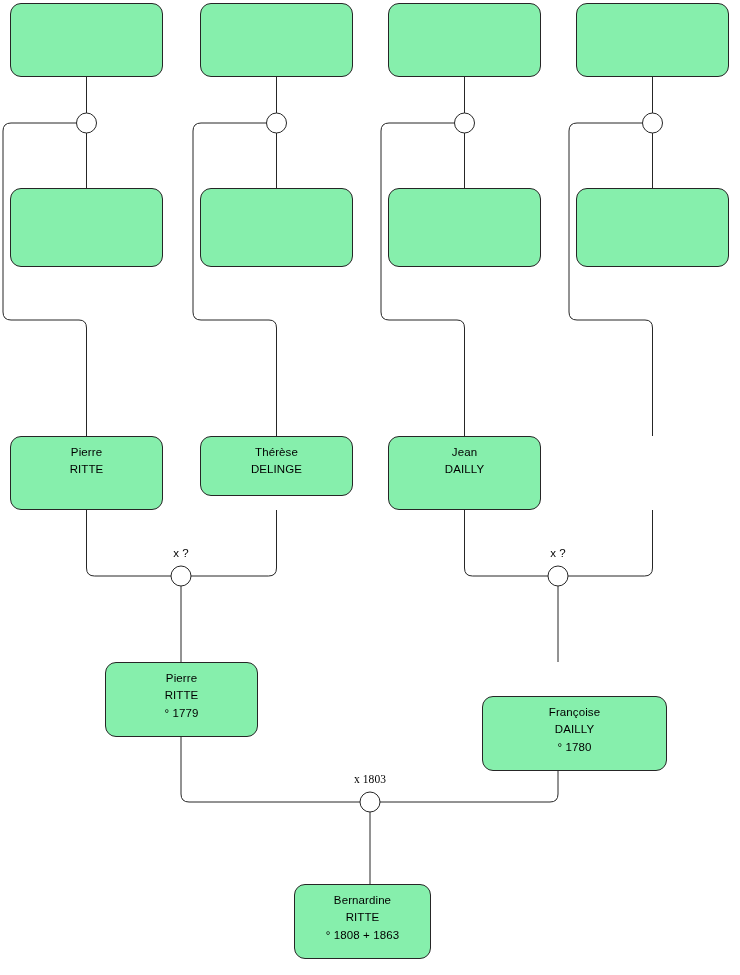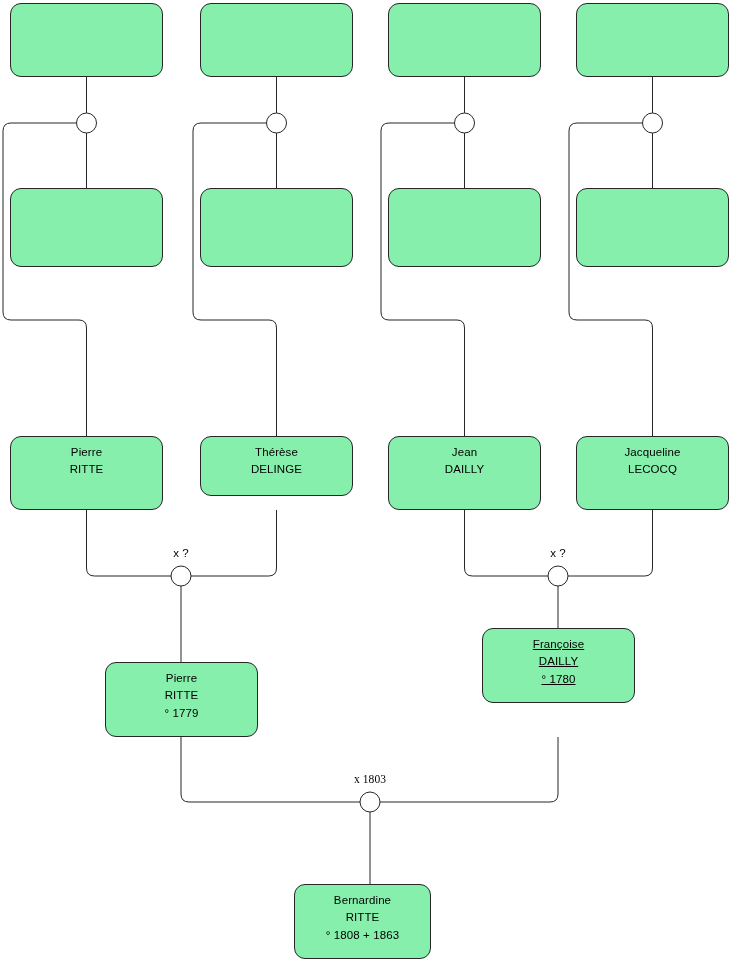--- a/index.html
+++ b/index.html
@@ -178,35 +178,29 @@
       <span class="person-line">Thérèse</span>
       <span class="person-line">DELINGE</span>
     </div>
   </div>
   <div class="person-box" style="left:388px; top:436px; width:153px; height:74px;">
     <div class="person-text">
       <span class="person-line">Jean</span>
       <span class="person-line">DAILLY</span>
     </div>
   </div>
-  <div class="person-box" style="left:576px; top:436px; width:153px; height:74px;">
-    <div class="person-text">
-      <span class="person-line">Jacqueline</span>
-      <span class="person-line">LECOCQ</span>
-    </div>
-  </div>
 
   <div class="person-box" style="left:105px; top:662px; width:153px; height:75px;">
     <div class="person-text">
       <span class="person-line">Pierre</span>
       <span class="person-line">RITTE</span>
       <span class="person-line">° 1779</span>
     </div>
   </div>
-  <div class="person-box" style="left:482px; top:628px; width:153px; height:75px;text-decoration:underline;">
+  <div class="person-box" style="left:482px; top:696px; width:185px; height:75px;">
     <div class="person-text">
       <span class="person-line">Françoise</span>
       <span class="person-line">DAILLY</span>
       <span class="person-line">° 1780</span>
     </div>
   </div>
 
   <div class="person-box" style="left:294px; top:884px; width:137px; height:75px;">
     <div class="person-text">
       <span class="person-line">Bernardine</span>

